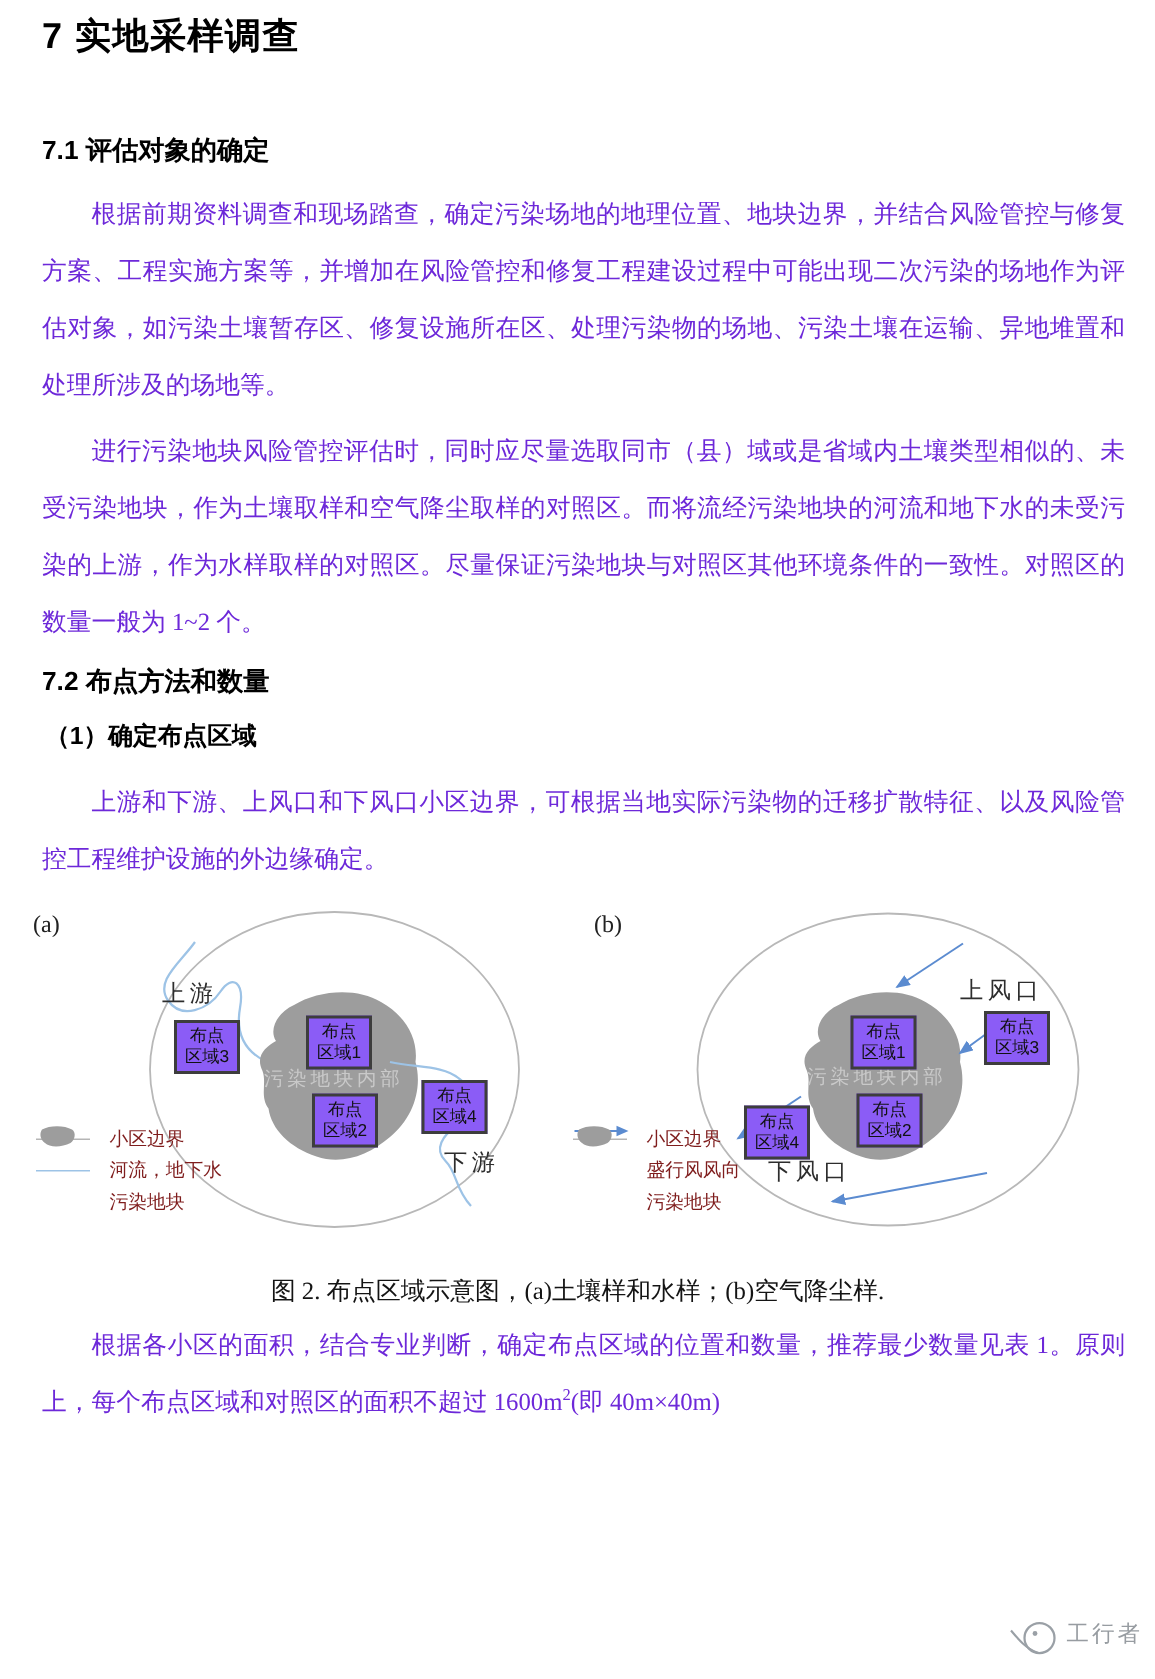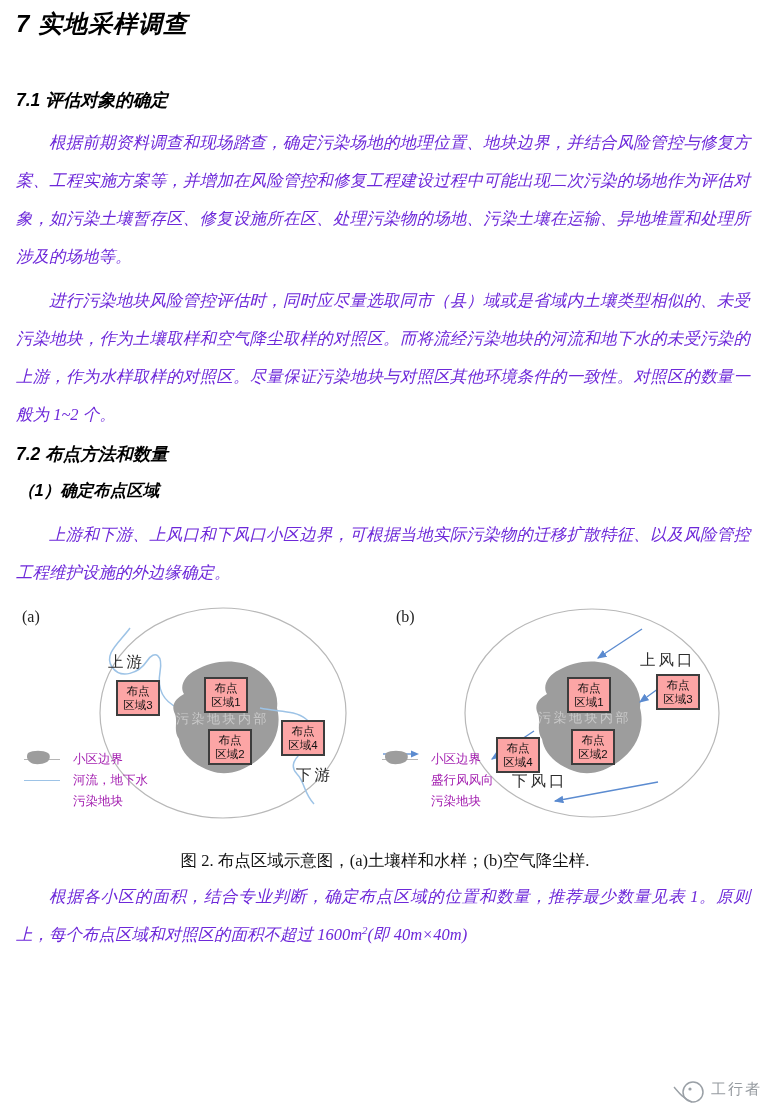--- a/index.html
+++ b/index.html
@@ -1,21 +1,21 @@
 <!DOCTYPE html>
 <html><head>
 <meta charset="utf-8">
 <style>
   html,body { margin:0; padding:0; background:#ffffff; }
   .page {
     position:relative; width:770px; height:1119px; background:#fff;
     font-family:"Liberation Serif","DejaVu Serif",serif; color:#1c1c1c;
     overflow:hidden;
   }
-  .content { padding:6px 20px 0 16px;font-style:italic; }
+  .content { padding:6px 20px 0 28px; }
   .h1 {
     font-family:"Liberation Sans","DejaVu Sans",sans-serif;
     font-size:24px; font-weight:bold; letter-spacing:1px;
     margin:2px 0 48px 0; color:#000;
   }
   .h2 {
     font-family:"Liberation Sans","DejaVu Sans",sans-serif;
     font-size:17.5px; font-weight:bold; color:#000; margin:0 0 12px 0;
   }
   .h2.second { margin-top:8px; margin-bottom:14px; }
@@ -28,35 +28,35 @@
     text-indent:2em; margin:0 0 6px 0; color:#6d28d9;
   }
   
   .fig { position:relative; width:770px; height:242px; margin-top:6px; }
   .diag { position:absolute; top:0; height:242px; }
   .diag svg { position:absolute; left:0; top:0; }
   .diag-tag { position:absolute; font-size:16px; color:#222;
     font-family:"Liberation Serif",serif; }
   .zone-box {
     position:absolute; width:44px; box-sizing:border-box;
-    background:#fca5a5; border:2px solid #3d3d3d;
+    background:#8b5cf6; border:2px solid #3d3d3d;
     font-family:"Liberation Sans","DejaVu Sans",sans-serif;
     font-size:11.5px; line-height:14px; text-align:center;
     white-space:pre-line; padding:2px 0; color:#111;
   }
   .area-label {
     position:absolute; font-size:15.5px; letter-spacing:3px; color:#2d2d2d;
     white-space:nowrap;
   }
   .site-inner-label {
     position:absolute; font-size:13px; letter-spacing:2.5px; color:#c9c9c9;
     white-space:nowrap; font-family:"Liberation Sans",sans-serif;
   }
   .legend { position:absolute; font-family:"Liberation Sans",sans-serif;
-    font-size:12.5px; color:#a21caf; }
+    font-size:12.5px; color:#7f1d1d; }
   .legend .row { display:flex; align-items:center; height:21px; }
   .legend .swatch { width:40px; display:flex; align-items:center;
     justify-content:flex-start; margin-right:9px; }
   .leg-line { width:36px; height:0; border-top:1px solid #b5b5b5; }
   .leg-line.river { border-top:1.5px solid #9dc3e6; }
   .caption { text-align:center; font-size:16.5px; color:#141414;
     margin:10px 0 0 0; }
   .lastp { margin-top:44px; }
   sup.sq { font-size:11px; line-height:0; }
   .watermark {

